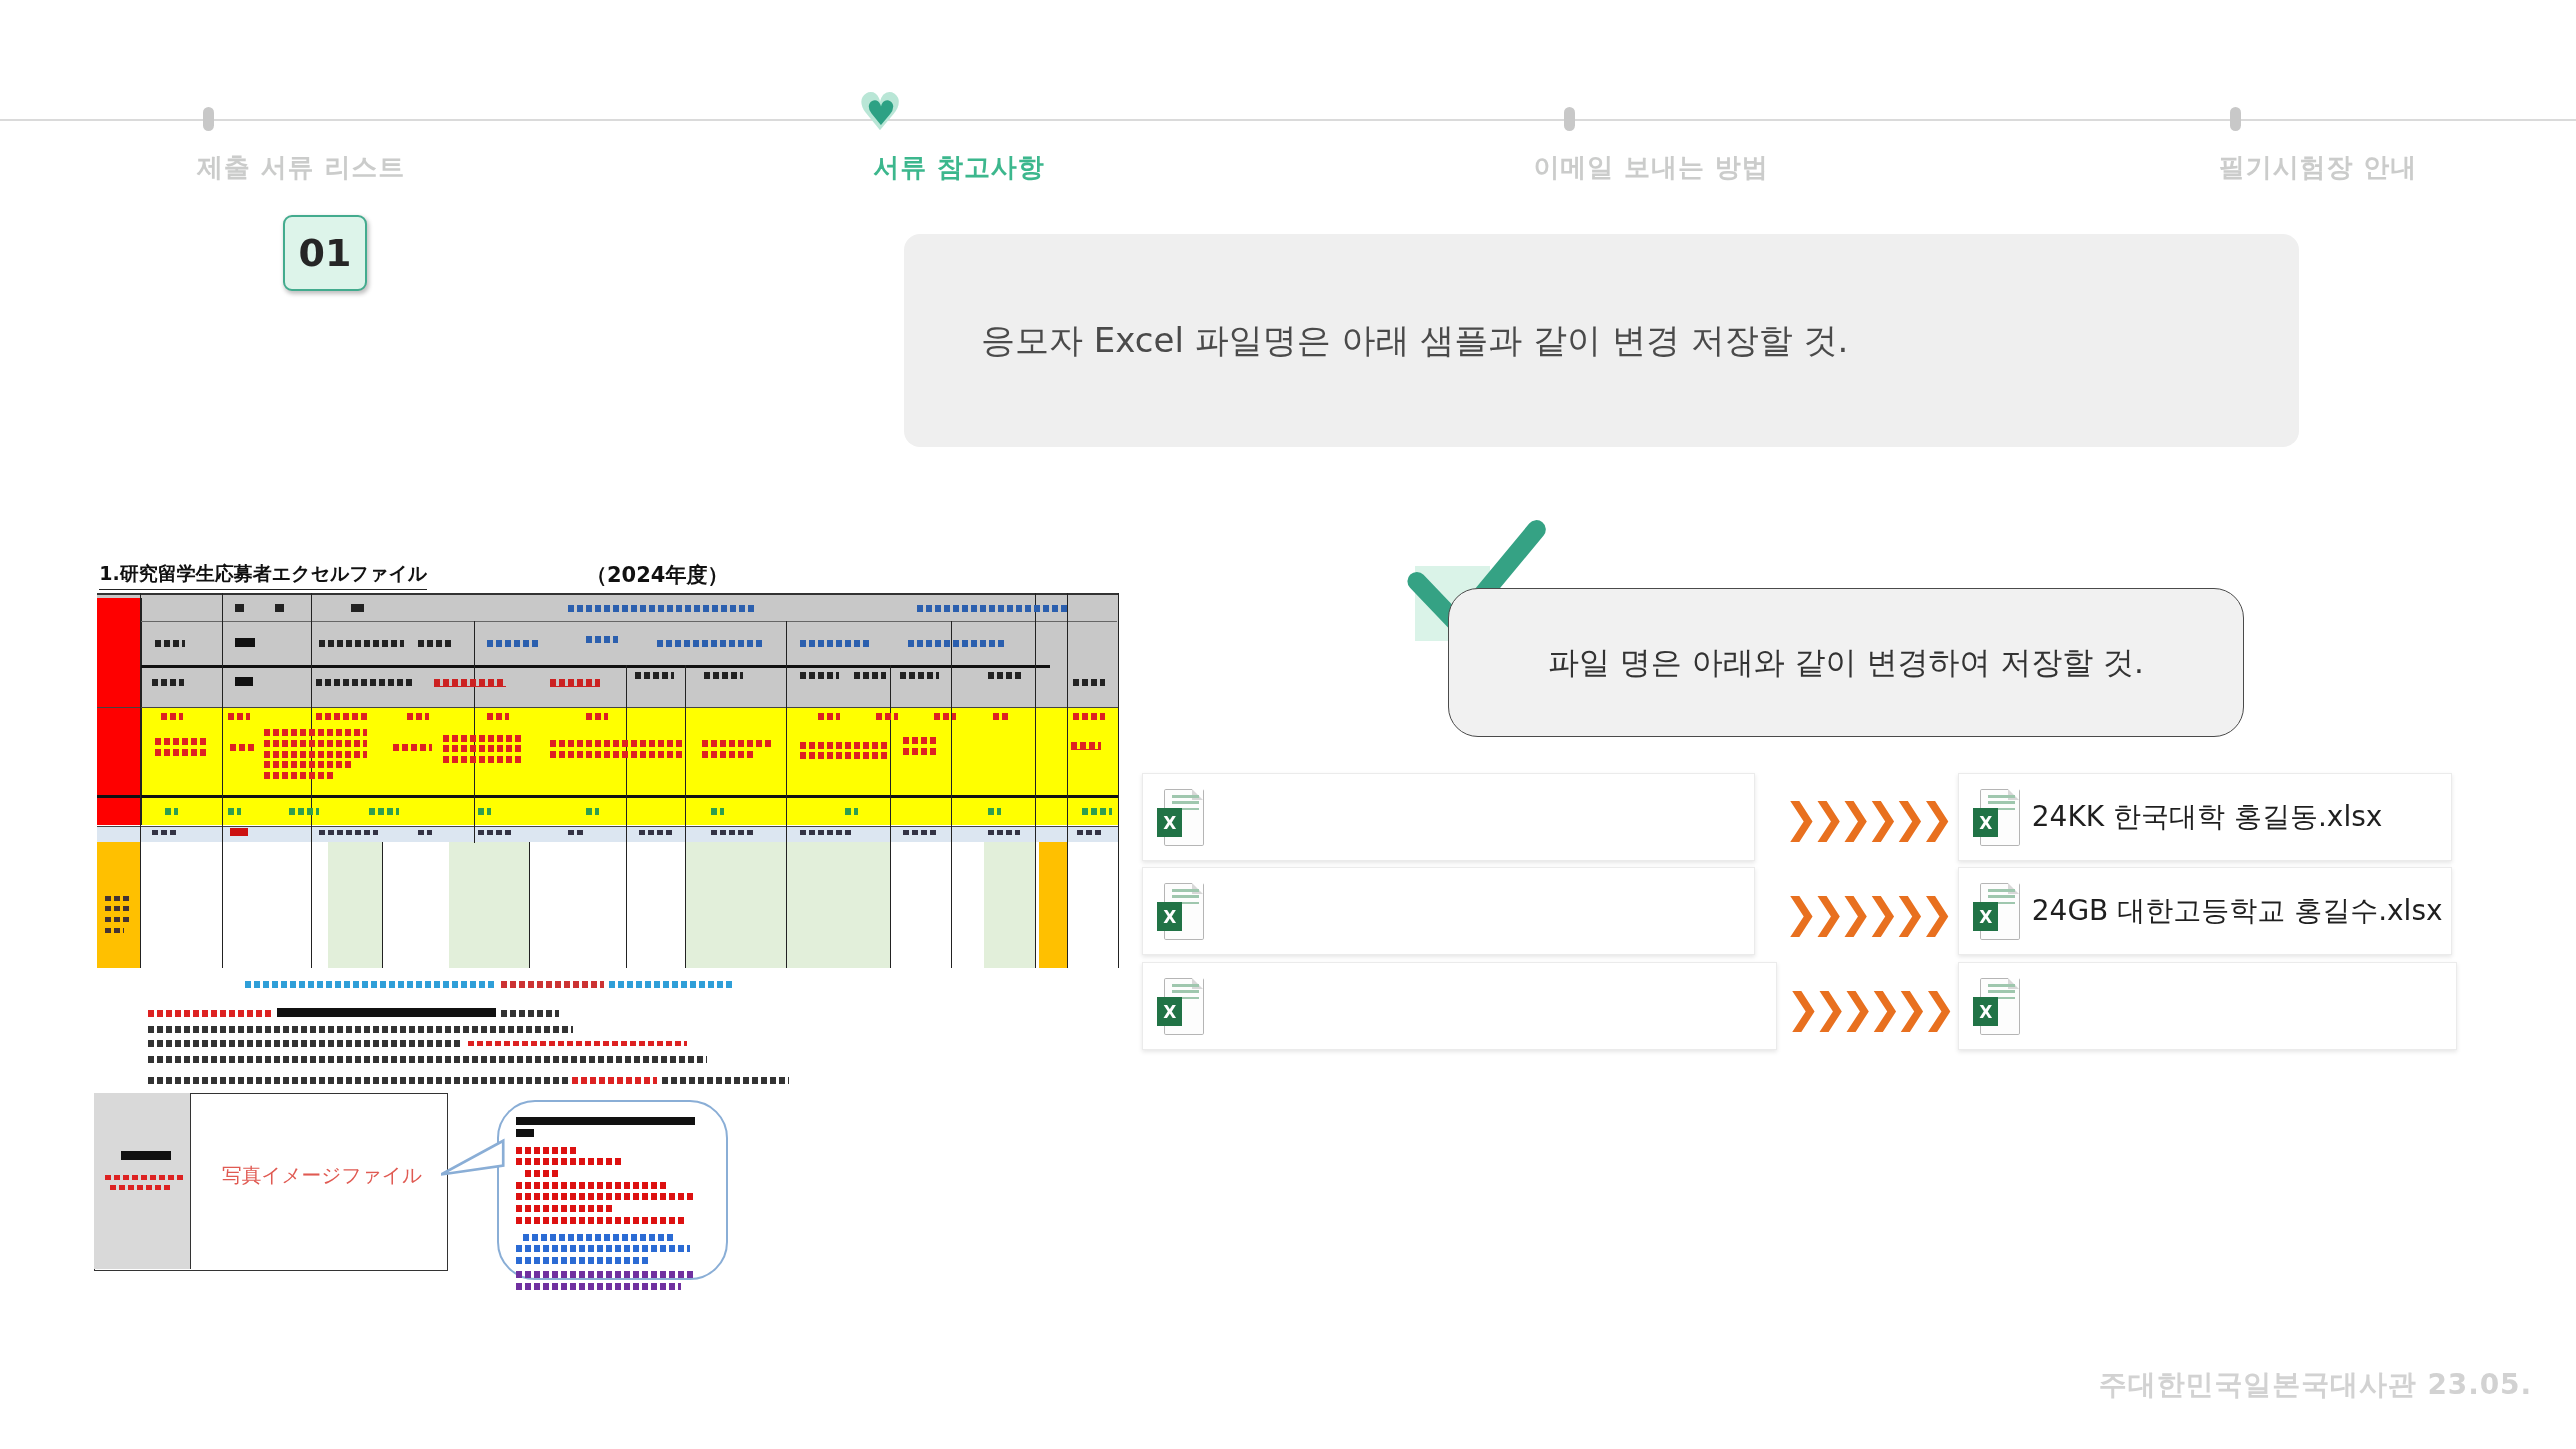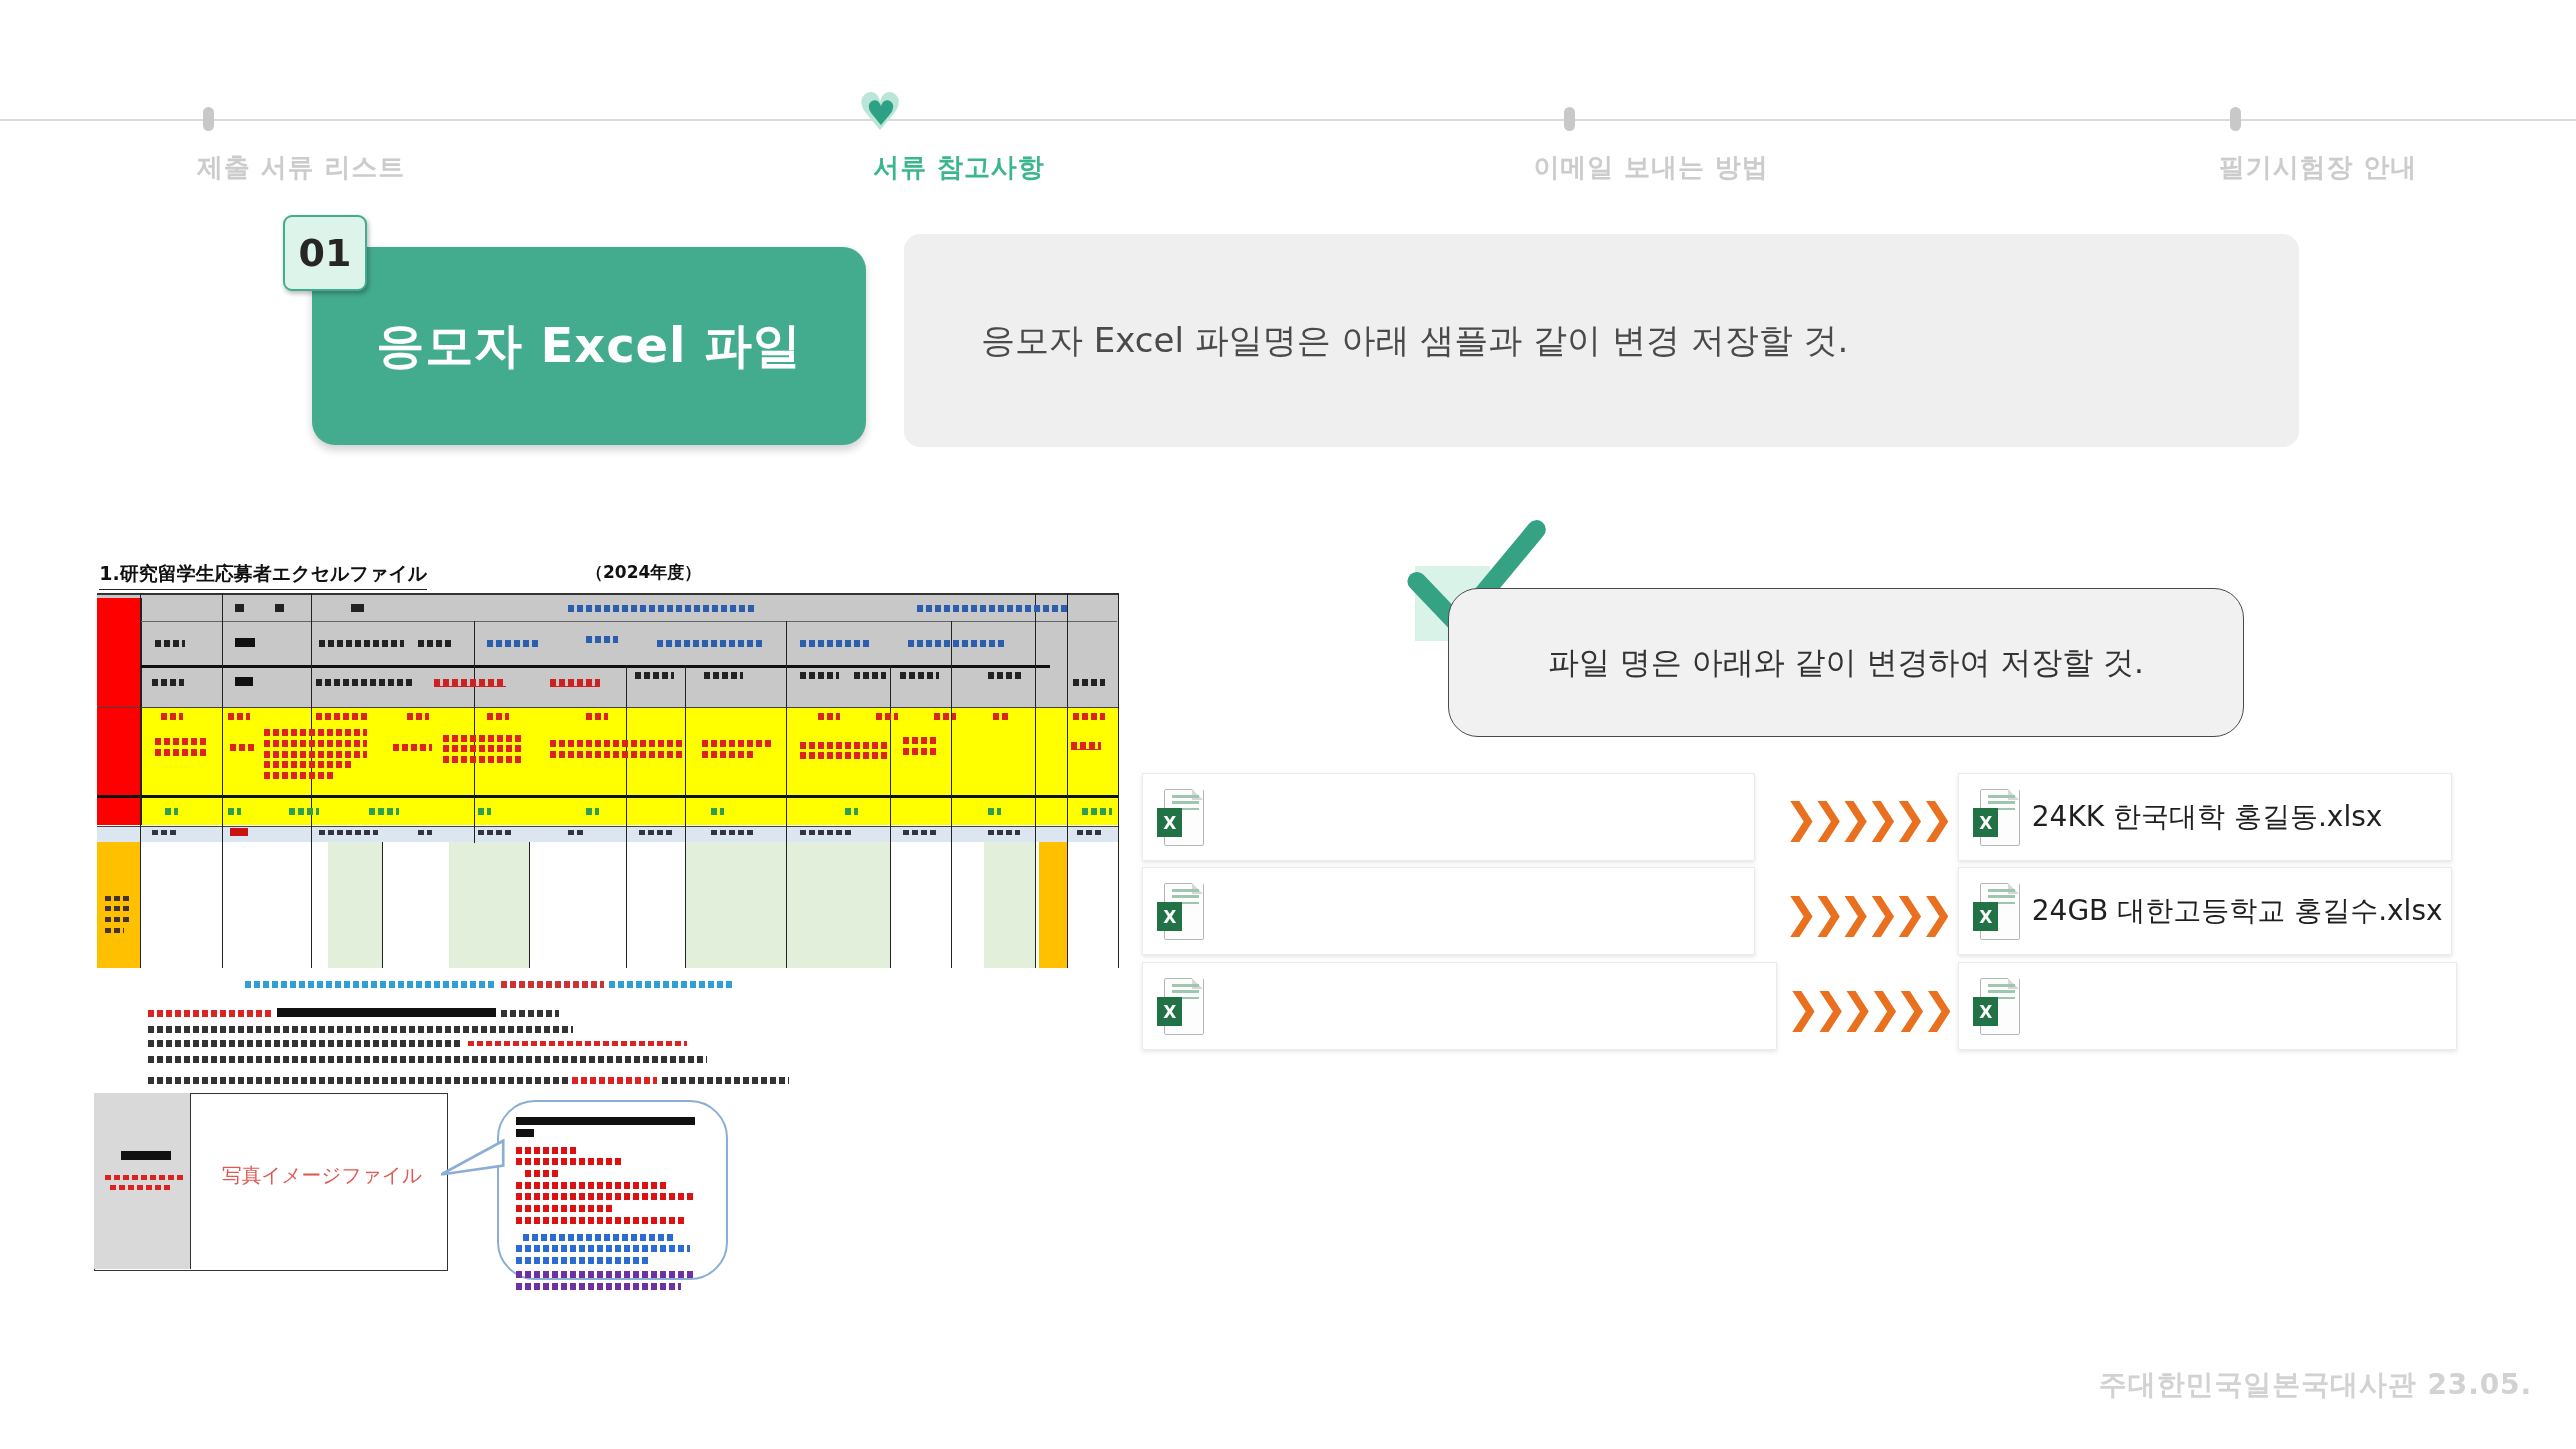--- a/index.html
+++ b/index.html
@@ -19,21 +19,21 @@
   .greenbox{position:absolute;left:312px;top:247px;width:554px;height:198px;background:#43ab8e;border-radius:23px;box-shadow:0 4.5px 8px rgba(0,0,0,.18);display:flex;align-items:center;justify-content:center;z-index:2;}
   .greenbox span{color:#fff;font-size:48px;font-weight:bold;letter-spacing:0.9px;}
   .graybox{position:absolute;left:904px;top:234px;width:1395px;height:213px;background:#efefef;border-radius:16px;display:flex;align-items:center;}
   .graybox span{margin-left:77px;font-size:34px;color:#4a4a4a;}
   
   .xl{position:absolute;left:85px;top:554px;width:1073px;height:742px;}
   .xl .vl{position:absolute;width:0.9px;background:#222;}
   .tl{position:absolute;height:7.2px;background:repeating-linear-gradient(90deg,currentColor 0 6.3px,transparent 6.3px 9px);}
   .tls{position:absolute;background:currentColor;}
   .xltitle{position:absolute;left:14.3px;top:7.2px;font-size:19px;font-weight:bold;color:#111;border-bottom:1.8px solid #222;padding-bottom:1.8px;}
-  .xlyear{position:absolute;left:501px;top:7.2px;font-size:17px;font-weight:bold;color:#111;}
+  .xlyear{position:absolute;left:501px;top:7.2px;font-size:21px;font-weight:bold;color:#111;}
   
   .cbubble{position:absolute;left:412px;top:546px;width:227px;height:176px;background:#fff;border:2.7px solid #8aaed6;border-radius:38px;}
   
   .mint{position:absolute;left:1415px;top:566px;width:75px;height:75px;background:#daf3e8;}
   .speech{position:absolute;left:1448px;top:588px;width:794px;height:147px;background:#f1f1f1;border:1.8px solid #4a4a4a;border-radius:30px;display:flex;align-items:center;justify-content:center;}
   .speech span{font-size:31px;color:#333;}
   
   .card{position:absolute;height:86px;background:#fff;border:0.9px solid #ebebeb;box-shadow:0 1.8px 4.5px rgba(0,0,0,.10);display:flex;align-items:center;}
   .fname{font-size:28px;color:#1f1f1f;margin-left:12.5px;white-space:nowrap;}
   .arrow{position:absolute;width:152px;font-size:41px;font-weight:bold;color:#e8701f;letter-spacing:-7.2px;text-align:center;}
@@ -56,23 +56,20 @@
     <span class="heart-core">♥</span>
   </div>
   <div class="dot" style="left:1564px;"></div>
   <div class="dot" style="left:2230px;"></div>
   <div class="tab" style="left:113px;">제출 서류 리스트</div>
   <div class="tab active" style="left:771px;">서류 참고사항</div>
   <div class="tab" style="left:1463px;">이메일 보내는 방법</div>
   <div class="tab" style="left:2130px;text-align:center;">필기시험장 안내</div>
 
   <div class="badge">01</div>
-  <div class="greenbox">
-    <span>응모자 Excel 파일</span>
-  </div>
   <div class="graybox">
     <span>응모자 Excel 파일명은 아래 샘플과 같이 변경 저장할 것.</span>
   </div>
 
   <div class="xl">
     <div class="xltitle">1.研究留学生応募者エクセルファイル</div>
     <div class="xlyear">（2024年度）</div>
 
     <div class="abs" style="left:11.6px;top:39px;width:1021px;height:114px;background:#c8c8c8;border-top:2.7px solid #333;"></div>
     <div class="abs" style="left:11.6px;top:153px;width:1021px;height:118px;background:#ffff00;"></div>

